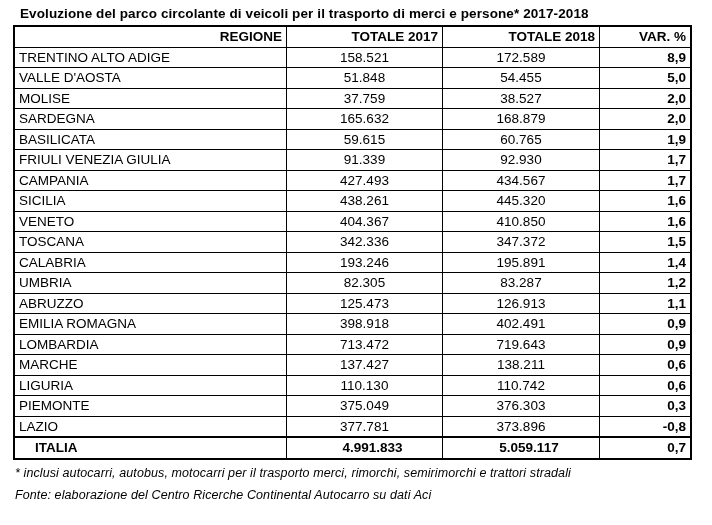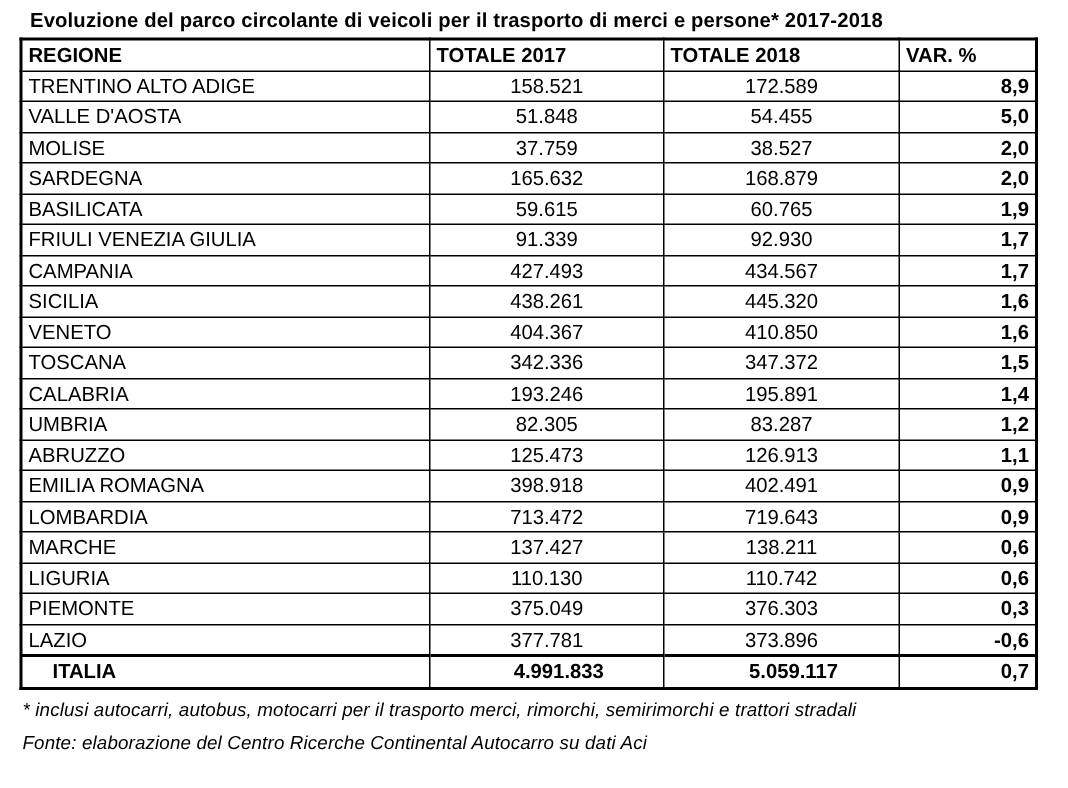--- a/index.html
+++ b/index.html
@@ -37,21 +37,21 @@
     overflow: hidden;
     white-space: nowrap;
     box-sizing: content-box;
   }
   th.col-region { width: 263px; }
   th.col-t2017  { width: 147px; }
   th.col-t2018  { width: 148px; }
   th.col-var    { width: 82px;  }
   table.data-table th {
     font-weight: bold;
-    text-align: left;
+    text-align: right;
   }
   td.col-region { text-align: left; padding-left: 5px; }
   td.col-num    { text-align: center; }
   td.col-var    { text-align: right; font-weight: bold; padding-right: 5px; }
   tr.total-row td {
     font-weight: bold;
     border-top: 2px solid #000000;
     padding-left: 20px;
   }
   .footnote {
@@ -185,21 +185,21 @@
         <tr>
           <td class="col-region">PIEMONTE</td>
           <td class="col-num">375.049</td>
           <td class="col-num">376.303</td>
           <td class="col-var">0,3</td>
         </tr>
         <tr>
           <td class="col-region">LAZIO</td>
           <td class="col-num">377.781</td>
           <td class="col-num">373.896</td>
-          <td class="col-var">-0,6</td>
+          <td class="col-var">-0,8</td>
         </tr>
       </tbody>
     <tfoot>
       <tr class="total-row">
         <td class="col-region">ITALIA</td>
         <td class="col-num">4.991.833</td>
         <td class="col-num">5.059.117</td>
         <td class="col-var">0,7</td>
       </tr>
     </tfoot>

